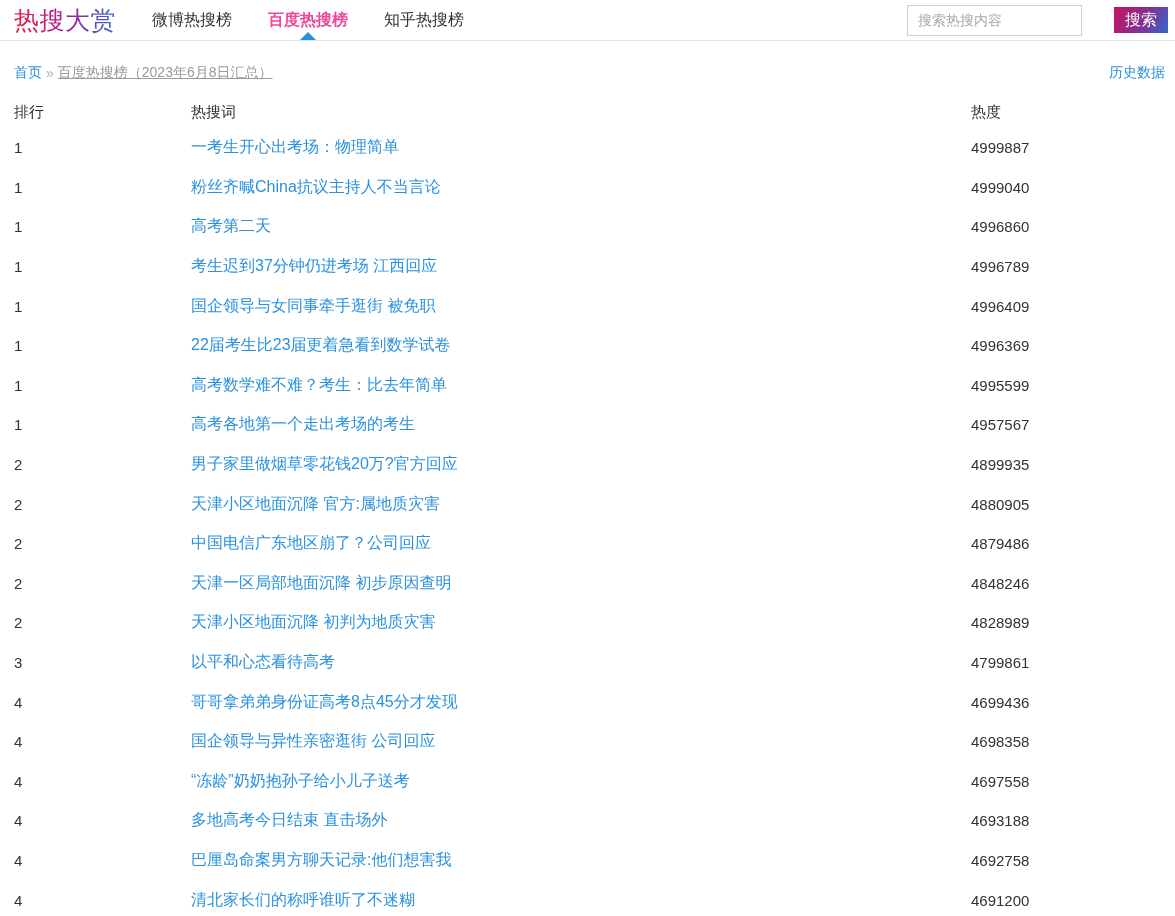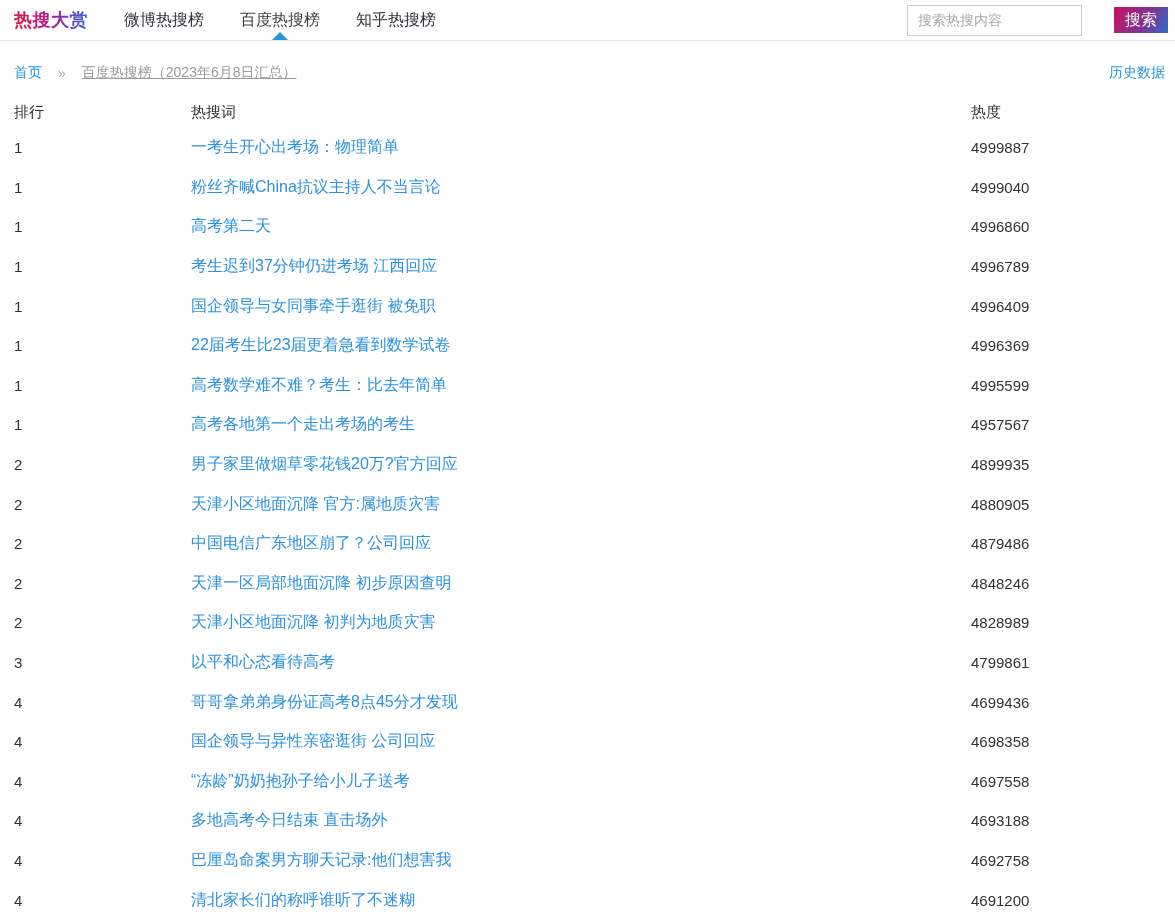--- a/index.html
+++ b/index.html
@@ -14,41 +14,41 @@
   .topnav {
     height: 41px;
     border-bottom: 1px solid #e4e4e4;
     display: flex;
     align-items: center;
     padding: 0 7px 0 14px;
     position: relative;
     background: #fff;
   }
   .logo {
-    font-size: 18px;
-    font-weight: bold;
+    font-size: 25px;
+    font-weight: normal;
     background: linear-gradient(90deg, #e3173f 0%, #a5209c 55%, #2e6ad2 100%);
     -webkit-background-clip: text;
     background-clip: text;
     color: transparent;
     cursor: pointer;
     letter-spacing: 0.5px;
     text-align: center;
   }
   .nav-item {
     margin-left: 36px;
     font-size: 16px;
     color: #30313a;
     text-decoration: none;
     height: 40px;
     line-height: 40px;
     position: relative;
     cursor: pointer;
   }
-  .nav-item.active { color: #404040; }
+  .nav-item.active { color: #ec4899; font-weight: bold; }
   .nav-caret {
     position: absolute;
     left: 50%;
     bottom: 0;
     transform: translateX(-50%);
     width: 0; height: 0;
     border-left: 8px solid transparent;
     border-right: 8px solid transparent;
     border-bottom: 8px solid #2b91de;
   }
@@ -80,21 +80,21 @@
   }
 
   
   .crumb-row {
     display: flex;
     align-items: center;
     justify-content: space-between;
     padding: 23px 10px 0 14px;
     font-size: 14px;
   }
-  .crumb-left { display: flex; align-items: center; gap: 16px; }
+  .crumb-left { display: flex; align-items: center; gap: 4px; }
   .crumb-home { color: #2b91de; text-decoration: none; cursor: pointer; }
   .crumb-sep { color: #b0b0b0; }
   .crumb-current { color: #9a9a9a; text-decoration: underline; }
   .history-link { color: #2b91de; text-decoration: none; cursor: pointer; }
 
   
   .rank-table {
     width: 100%;
     border-collapse: collapse;
     margin-top: 14px;

